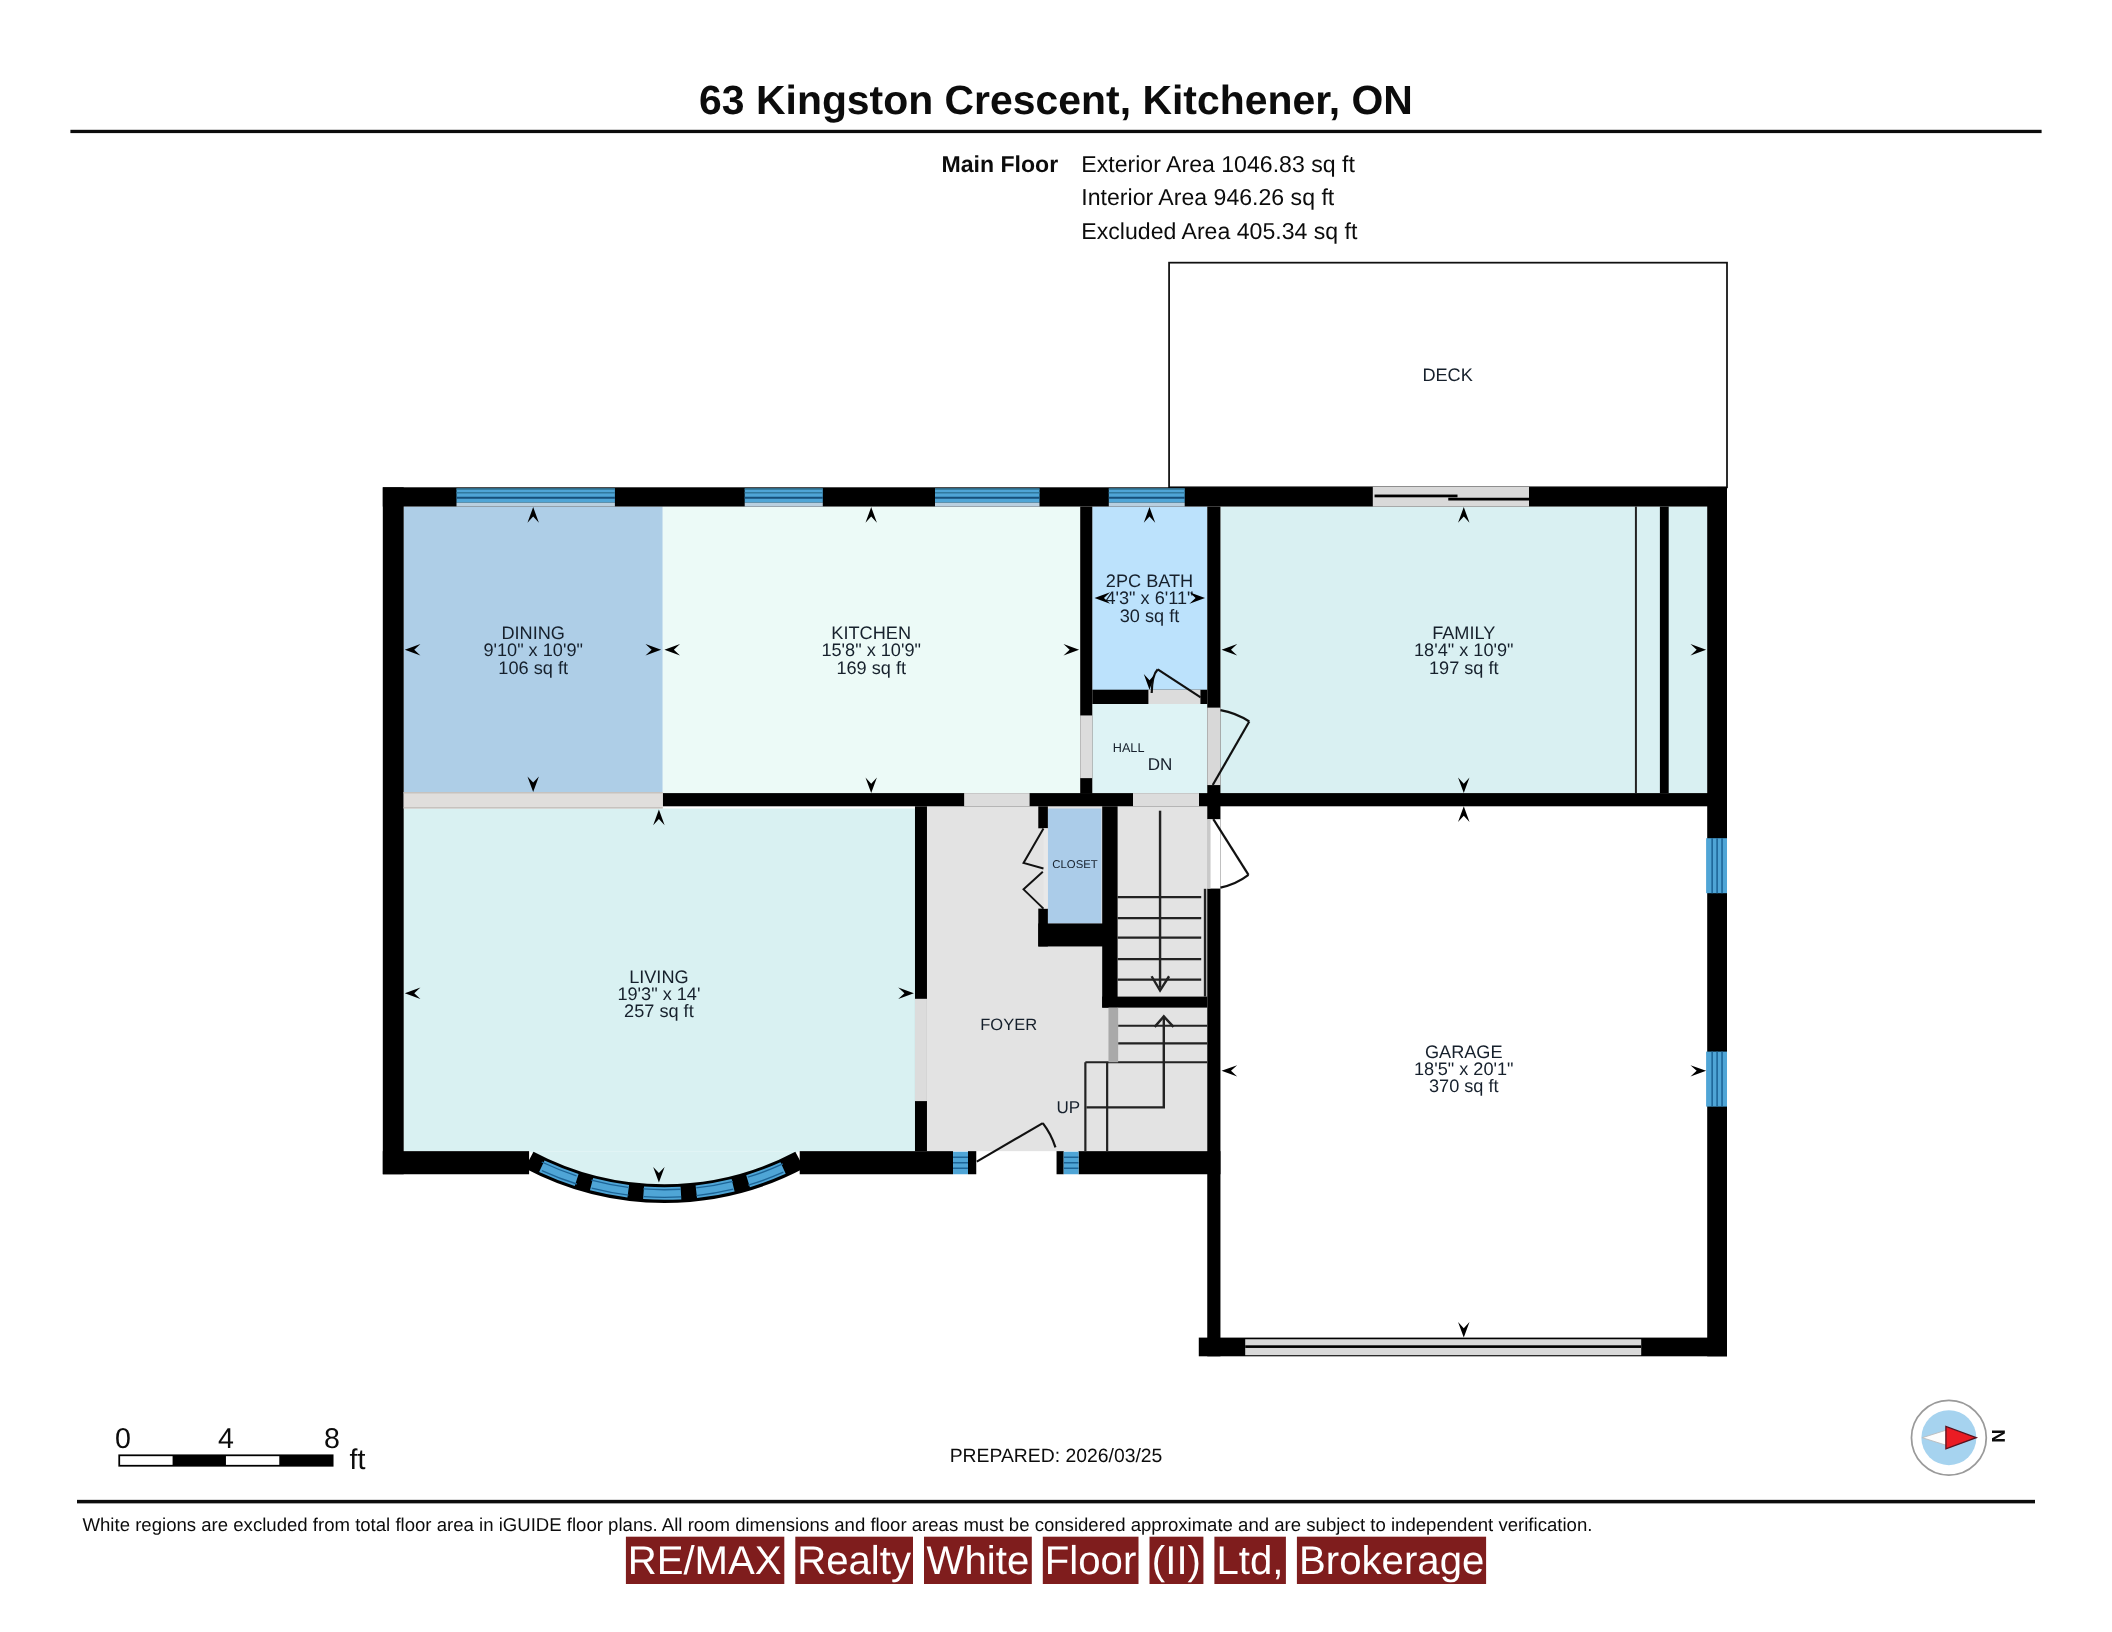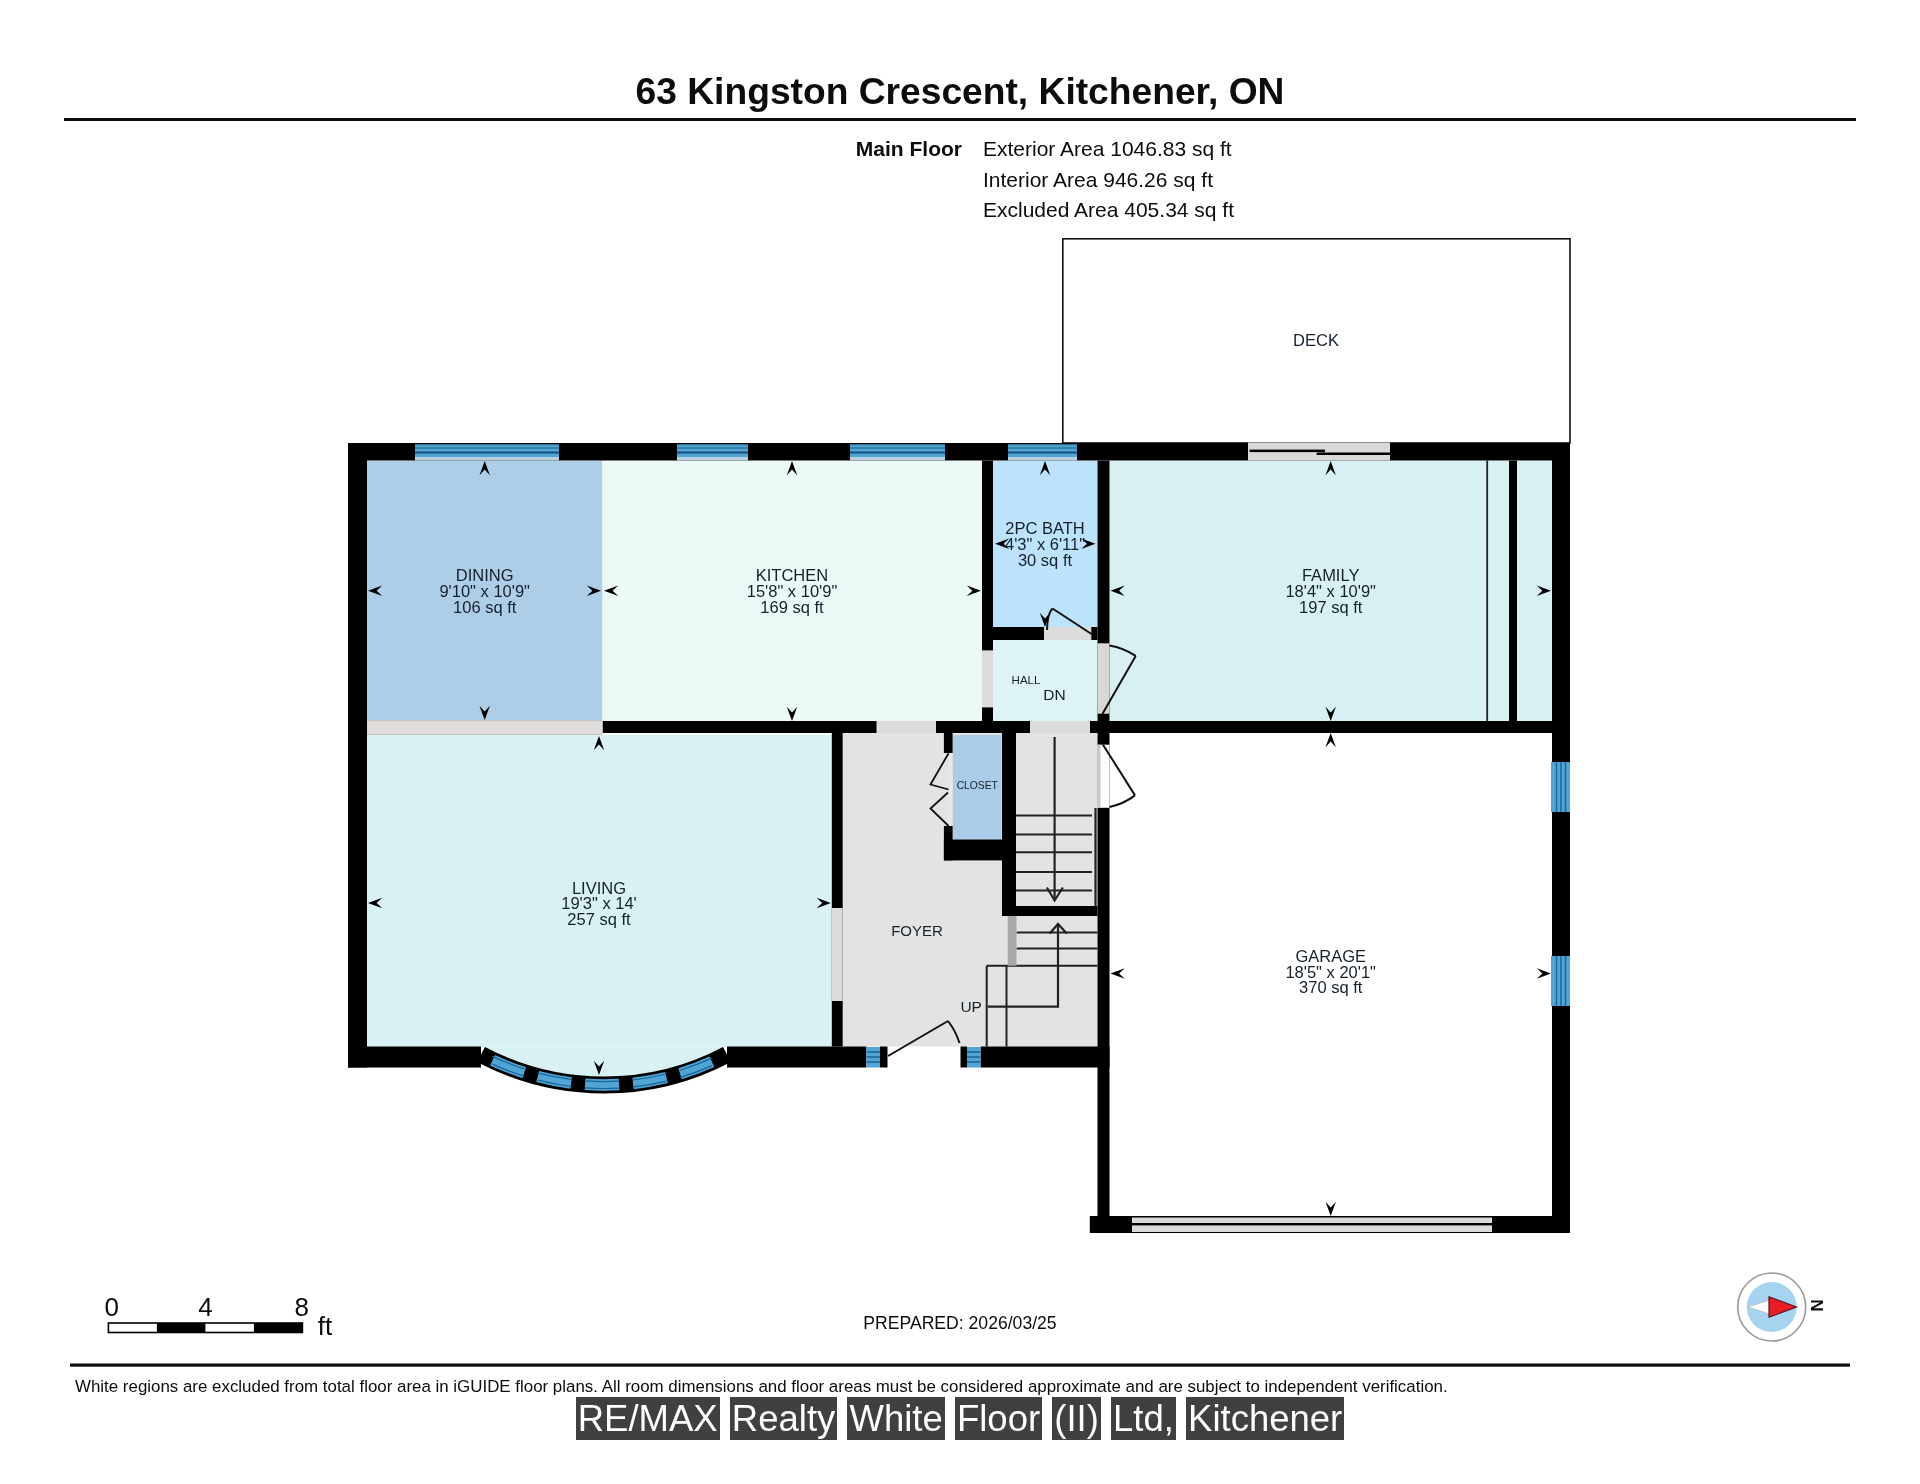--- a/index.html
+++ b/index.html
@@ -1,17 +1,17 @@
 <!DOCTYPE html>
 <html><head>
 <meta charset="utf-8">
 <style>
 html,body{margin:0;padding:0;background:#fff;width:1920px;height:1484px;overflow:hidden;font-family:"Liberation Sans",sans-serif}
 #wm{position:absolute;top:1398px;left:0;width:1920px;text-align:center;font-size:36.5px;color:#ffffff;letter-spacing:0px;}
-#wm span{background:#404040;padding:1px 2px;}
+#wm span{background:#7f1d1d;padding:1px 2px;}
 </style>
 </head>
 <body>
 <svg width="1920" height="1484" viewBox="0 0 1920 1484" font-family="&quot;Liberation Sans&quot;, sans-serif" fill="#111">
 
 <text x="960" y="103.5" font-size="37.2" font-weight="bold" text-anchor="middle" fill="#0c0c0c">63 Kingston Crescent, Kitchener, ON</text>
 
 <rect x="64" y="118" width="1792" height="3" fill="#0c0c0c"></rect>
 
 <text x="962" y="156" font-size="21" font-weight="bold" text-anchor="end" fill="#0c0c0c">Main Floor</text>
@@ -332,14 +332,14 @@
 <polygon points="1747.5,1307 1774.5,1298.5 1774.5,1315.5" fill="#fdfdfd" stroke="#bbb" stroke-width="0.8"></polygon>
 <polygon points="1796.5,1307 1769,1296.8 1769,1317.2" fill="#ea1c24" stroke="#58121f" stroke-width="1.2"></polygon>
 <text x="1814.5" y="1307" font-size="17" font-weight="bold" fill="#0c0c0c" text-anchor="middle" transform="rotate(90 1816 1307)" dominant-baseline="central">N</text>
 </g>
 
 <rect x="70" y="1363.5" width="1780" height="3.2" fill="#0c0c0c"></rect>
 
 <text x="75" y="1392" font-size="16.9" fill="#0c0c0c">White regions are excluded from total floor area in iGUIDE floor plans. All room dimensions and floor areas must be considered approximate and are subject to independent verification.</text>
 </svg>
 
-<div id="wm"><span>RE/MAX</span> <span>Realty</span> <span>White</span> <span>Floor</span> <span>(II)</span> <span>Ltd,</span> <span>Kitchener</span></div>
+<div id="wm"><span>RE/MAX</span> <span>Realty</span> <span>White</span> <span>Floor</span> <span>(II)</span> <span>Ltd,</span> <span>Brokerage</span></div>
 
 
 </body></html>

